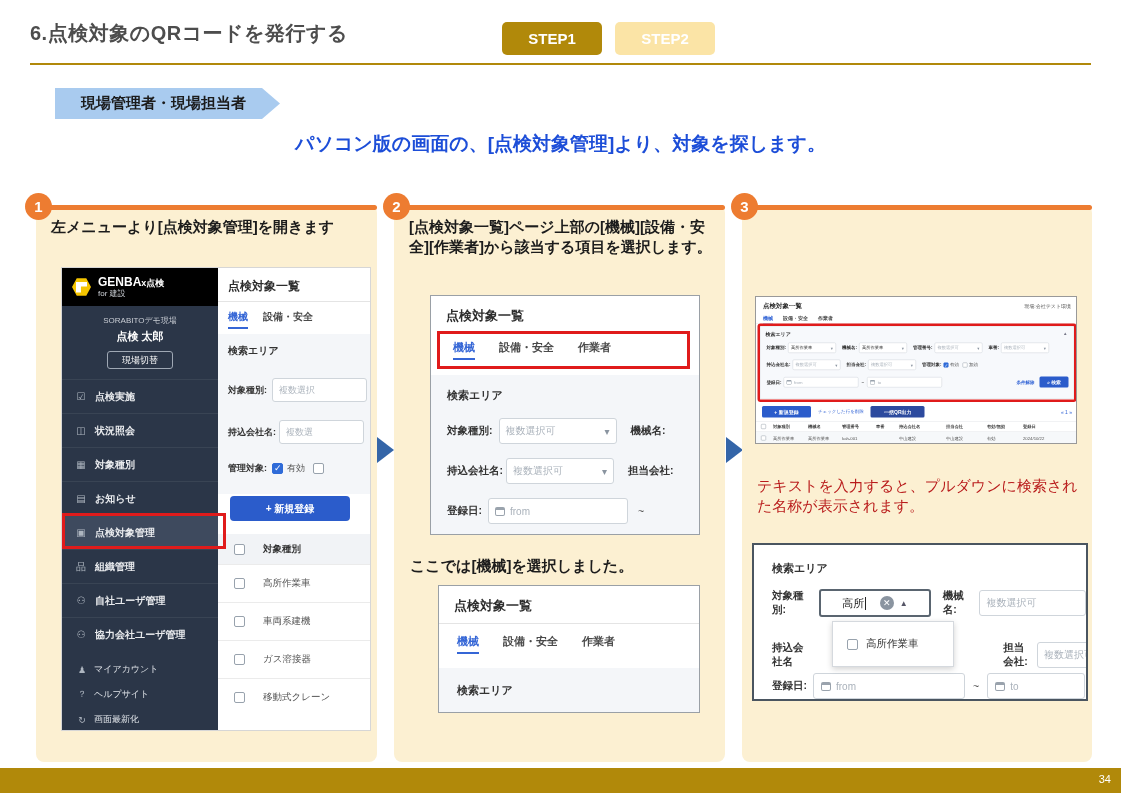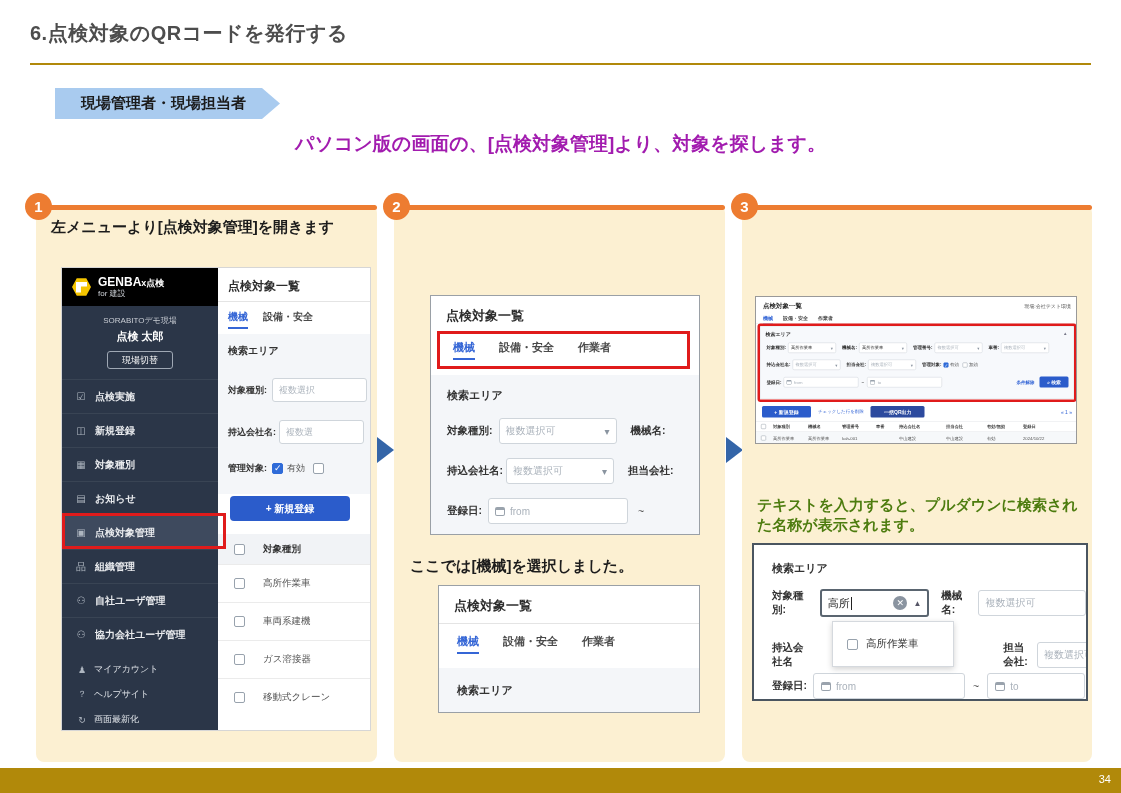--- a/index.html
+++ b/index.html
@@ -13,35 +13,35 @@
   .step  { width:100px; height:33px; border-radius:5px; color:#fff; font-weight:bold; font-size:15px;
            display:flex; align-items:center; justify-content:center; }
   .step.active   { background:#B1890A; }
   .step.inactive { background:#FBE4A6; }
   .rule { position:absolute; left:30px; top:63px; width:1061px; height:2px; background:#B1890A; }
 
   .badge { position:absolute; left:55px; top:88px; height:31px; background:#A9CBEF; color:#1b1b1b;
            font-weight:bold; font-size:15px; display:flex; align-items:center; padding:0 34px 0 26px;
            clip-path:polygon(0 0, calc(100% - 18px) 0, 100% 50%, calc(100% - 18px) 100%, 0 100%); }
   .subtitle { position:absolute; left:0; top:131px; width:100%; text-align:center;
-              font-size:19px; font-weight:bold; color:#a21caf; }
+              font-size:19px; font-weight:bold; color:#1d4ed8; }
 
   
   .panel { position:absolute; top:205px; height:557px; background:#FCF0D2; border-radius:8px; }
   .panel-1 { left:36px;  width:341px; }
   .panel-2 { left:394px; width:331px; }
   .panel-3 { left:742px; width:350px; }
   .pbar { position:absolute; top:0; left:8px; right:0; height:5px; background:#ED7C31; border-radius:3px; }
   .pnum { position:absolute; top:-12px; left:-11px; width:27px; height:27px; border-radius:50%;
           background:#ED7C31; color:#fff; font-weight:bold; font-size:15px;
           display:flex; align-items:center; justify-content:center; z-index:3; }
   .instr { position:absolute; left:15px; right:8px; top:12px; font-size:15px; font-weight:bold;
            color:#1c1c1c; line-height:1.3; }
-  .note  { position:absolute; left:15px; right:8px; top:271px; font-size:15px; font-weight:bold;
-           color:#4d7c0f; line-height:1.3;margin-top:19px; }
+  .note  { position:absolute; left:15px; right:8px; top:271px; font-size:15px; font-weight:normal;
+           color:#b91c1c; line-height:1.3; }
   .arrow { position:absolute; top:437px; width:0; height:0;
            border-top:13px solid transparent; border-bottom:13px solid transparent;
            border-left:17px solid #3465A8; }
   .arrow-1 { left:377px; } .arrow-2 { left:726px; }
 
   
   .cbx { display:inline-block; width:11px; height:11px; border:1px solid #98a2ad; border-radius:2px; background:#fff; flex:none; }
   .cbx.on { background:#2F6BD8; border-color:#2F6BD8; position:relative; }
   .cbx.on::after { content:"✓"; color:#fff; font-size:9px; position:absolute; left:1px; top:-1px; }
   .cal { display:inline-block; width:10px; height:9px; border:1px solid #9aa3ad; border-top-width:3px;
@@ -138,41 +138,45 @@
   .m-c { position:absolute; top:50%; transform:translateY(-50%); font-size:8.5px; color:#555; white-space:nowrap; }
   .m-thead .m-c { font-weight:bold; color:#444; }
 
   
   .p3s2 { position:absolute; left:10px; top:338px; width:336px; height:158px; background:#fff;
           border:2px solid #4a5560; overflow:hidden; }
   .p3s2-sl { position:absolute; left:18px; top:16px; font-size:11px; font-weight:bold; color:#333; }
   .p3row { position:absolute; display:flex; align-items:center; font-size:10.5px; font-weight:bold; color:#333; }
   .p3r1 { left:18px; top:44px; } .p3r2 { left:18px; top:96px; } .p3r3 { left:18px; top:128px; }
   .focus-inp { width:118px; height:28px; border:2px solid #5a6570; border-radius:3px; background:#fff;
-               display:flex; align-items:center; padding:0 6px; font-size:11px; font-weight:normal; color:#222; }
+               display:flex; align-items:center; padding:0 21px; font-size:11px; font-weight:normal; color:#222; }
   .cursor { width:1px; height:13px; background:#222; margin-left:1px; }
   .clr { width:14px; height:14px; border-radius:50%; background:#8a94a0; color:#fff; font-size:9px;
          display:flex; align-items:center; justify-content:center; margin-left:auto; }
   .up { font-size:8px; color:#556; margin-left:6px; }
   .dd { position:absolute; left:78px; top:76px; width:122px; height:46px; background:#fff;
         border:1px solid #d5d9de; box-shadow:0 2px 6px rgba(0,0,0,.18); z-index:6;
         display:flex; align-items:center; gap:8px; padding-left:14px; font-size:10.5px; color:#333; }
   .inp-p3 { width:116px; height:26px; padding:0 6px; font-size:10px; font-weight:normal; }
 
   
   .footer { position:absolute; left:0; top:768px; width:1121px; height:25px; background:#B1890A; }
   .f-copy { position:absolute; left:0; width:100%; top:6px; text-align:center; font-size:10px; color:rgba(255,255,255,.78); }
   .f-page { position:absolute; right:10px; top:5px; font-size:11px; color:#fff; }
 </style>
 </head>
 <body>
 
 <div class="slide">
 
   <div class="title">6.点検対象のQRコードを発行する</div>
+  <div class="steps">
+    <div class="step active">STEP1</div>
+    <div class="step inactive">STEP2</div>
+  </div>
   <div class="rule"></div>
   <div class="badge">現場管理者・現場担当者</div>
   <div class="subtitle">パソコン版の画面の、[点検対象管理]より、対象を探します。</div>
 
   <div class="panel panel-1">
     <div class="pbar"></div>
     <div class="pnum">1</div>
     <div class="instr">左メニューより[点検対象管理]を開きます</div>
 
     <div class="shot1">
@@ -190,21 +194,21 @@
         <div class="sb-site">SORABITOデモ現場</div>
         <div class="sb-user">点検 太郎</div>
         <div class="sb-switch">現場切替</div>
         <div class="sb-menu">
           <div class="sb-it">
               <span class="ic">☑</span>
               <span>点検実施</span>
             </div>
           <div class="sb-it">
               <span class="ic">◫</span>
-              <span>新規登録</span>
+              <span>状況照会</span>
             </div>
           <div class="sb-it">
               <span class="ic">▦</span>
               <span>対象種別</span>
             </div>
           <div class="sb-it">
               <span class="ic">▤</span>
               <span>お知らせ</span>
             </div>
           <div class="sb-it selected">
@@ -290,20 +294,21 @@
           </div>
       </div>
     </div>
   </div>
 
   <div class="arrow arrow-1"></div>
 
   <div class="panel panel-2">
     <div class="pbar"></div>
     <div class="pnum">2</div>
+    <div class="instr">[点検対象一覧]ページ上部の[機械][設備・安全][作業者]から該当する項目を選択します。</div>
 
     <div class="p2s1">
       <div class="p2s1-title">点検対象一覧</div>
       <div class="redbox-tabs"></div>
       <div class="p2tabs">
         <span class="tab-on">機械</span>
         <span>設備・安全</span>
         <span>作業者</span>
       </div>
       <div class="p2gray"></div>

